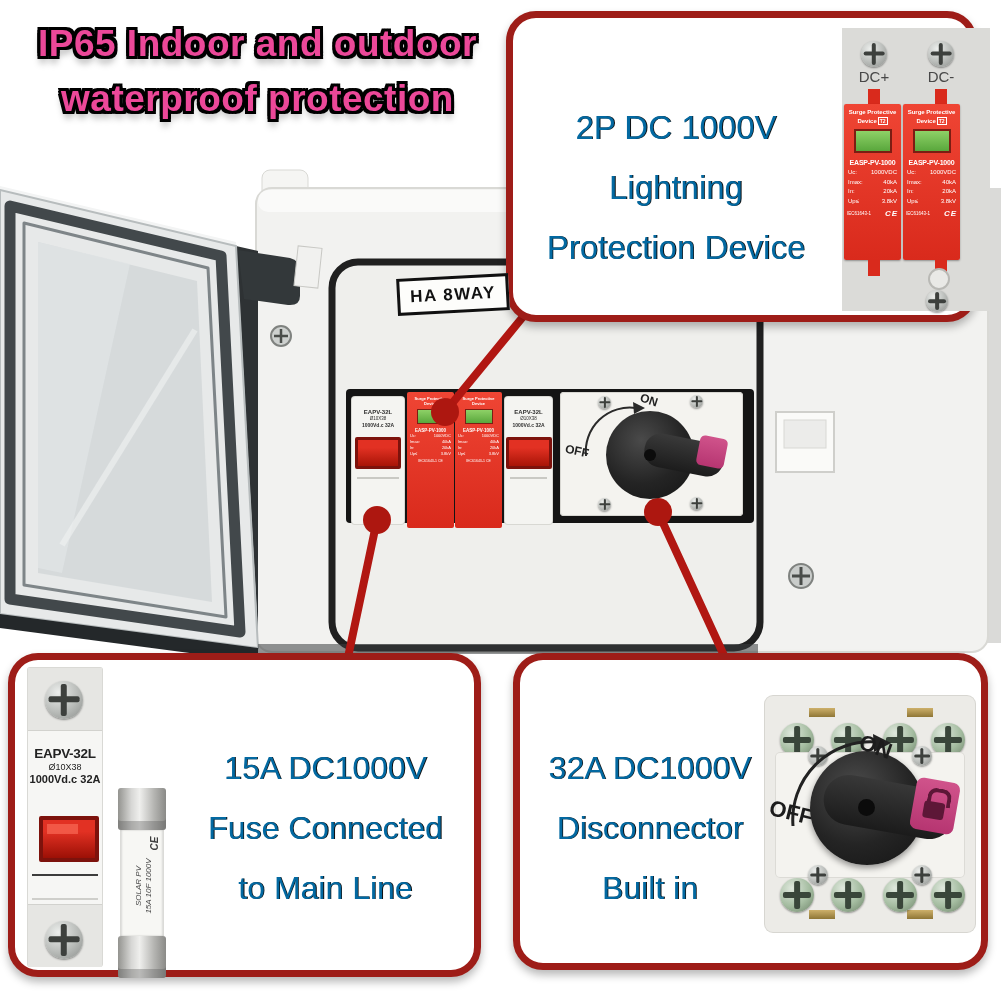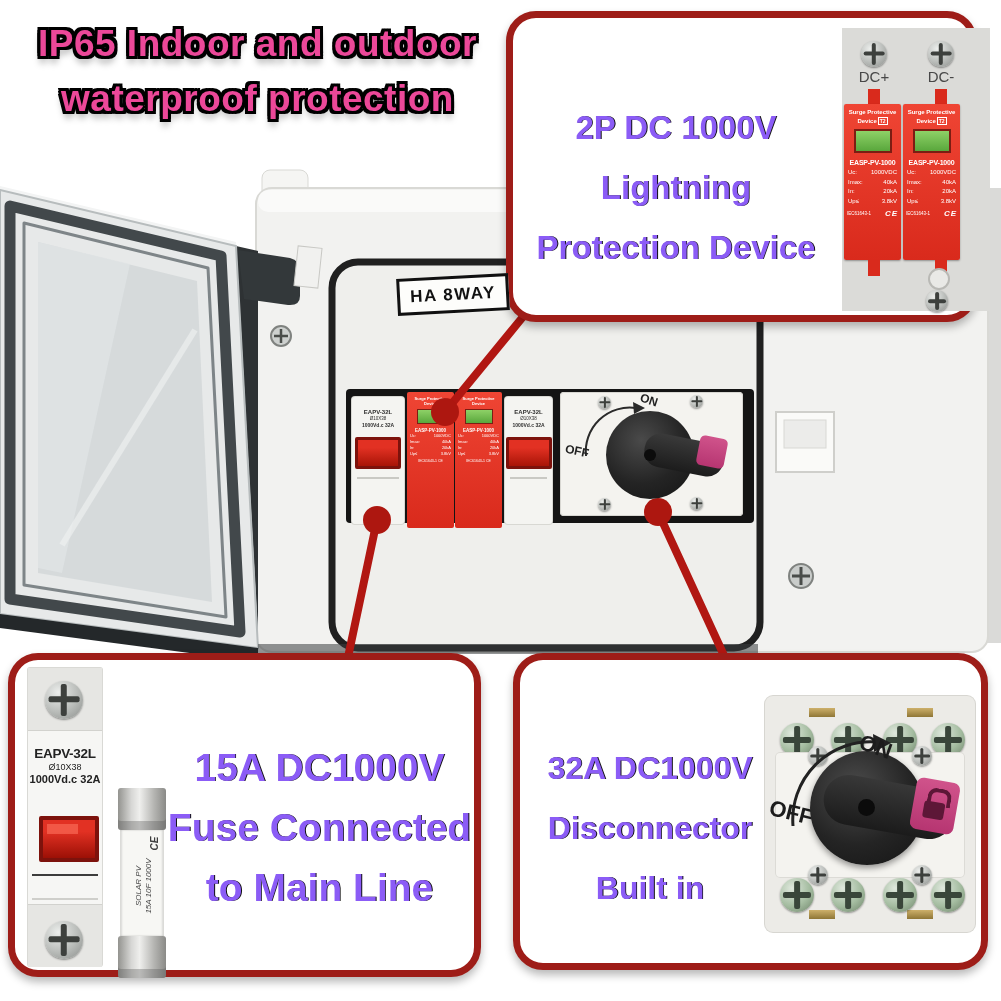--- a/index.html
+++ b/index.html
@@ -13,21 +13,21 @@
          font-size:37px;line-height:55px;color:#ec4899;letter-spacing:.5px;
          text-shadow:-3px -3px 0 #000,3px -3px 0 #000,-3px 3px 0 #000,3px 3px 0 #000,
                      -3px 0 0 #000,3px 0 0 #000,0 -3px 0 #000,0 3px 0 #000,0 7px 7px rgba(0,0,0,.35);}
 
   
   .callout{position:absolute;background:#fff;border:7px solid #9e1d18;border-radius:30px;
            box-shadow:0 5px 8px rgba(0,0,0,.28);}
   .co-tr{left:506px;top:11px;width:457px;height:297px;}
   .co-bl{left:8px;top:653px;width:459px;height:310px;}
   .co-br{left:513px;top:653px;width:461px;height:303px;}
-  .heading{position:absolute;text-align:center;font-weight:700;color:#8b5cf6;
+  .heading{position:absolute;text-align:center;font-weight:400;color:#0369a1;
            font-size:33px;line-height:60px;text-shadow:.9px 0 0 #101010;}
 
   
   .screw{position:absolute;border-radius:50%;
          background:radial-gradient(circle at 35% 30%,#eceeec,#b8bbb8 55%,#8b8e8b);
          box-shadow:0 1px 2px rgba(0,0,0,.4);}
   .screw::before,.screw::after{content:"";position:absolute;left:50%;top:9%;width:17%;height:82%;
          background:#3d403d;border-radius:2px;transform:translateX(-50%);}
   .screw::after{transform:translateX(-50%) rotate(90deg);}
   .screw.green{background:radial-gradient(circle at 35% 30%,#dfe8dd,#a4bca0 55%,#6d8269);}
@@ -334,21 +334,21 @@
       </div>
 
       <div class="spd-tab" style="left:26px;top:232px;height:16px;"></div>
       <div class="spd-tab" style="left:93px;top:232px;height:16px;"></div>
       <div class="spd-ind"></div>
       <div class="screw" style="left:84px;top:262px;width:22px;height:22px;"></div>
     </div>
   </div>
 
   <div class="callout co-bl">
-    <div class="heading" style="left:152px;top:78px;width:305px;font-size:39px;">
+    <div class="heading" style="left:158px;top:78px;width:305px;font-size:32px;">
       <div>15A DC1000V</div>
       <div>Fuse Connected</div>
       <div>to Main Line</div>
     </div>
 
     <div class="abs fholder">
       <div class="fh-cap" style="top:0;border-bottom:1px solid #d2d2ce;"></div>
       <div class="fh-cap" style="top:236px;height:62px;border-top:1px solid #d2d2ce;"></div>
       <div class="screw" style="left:17px;top:13px;width:38px;height:38px;"></div>
       <div class="screw" style="left:17px;top:253px;width:38px;height:38px;"></div>

